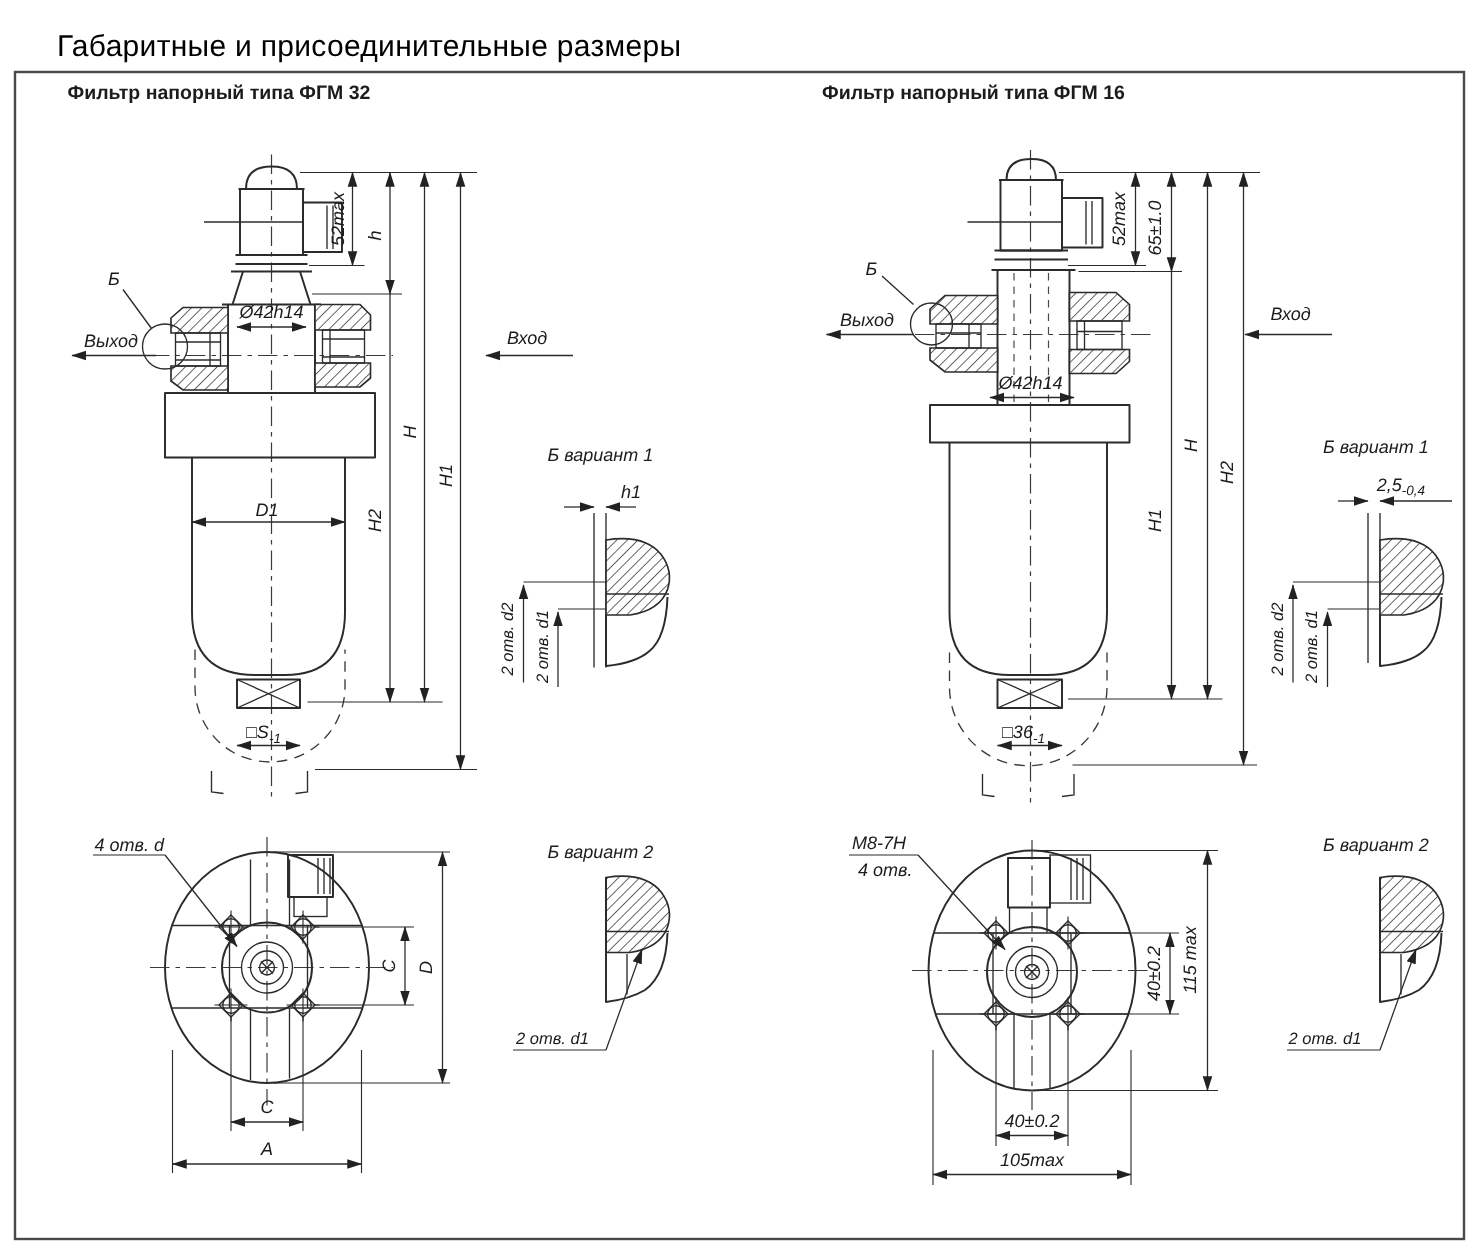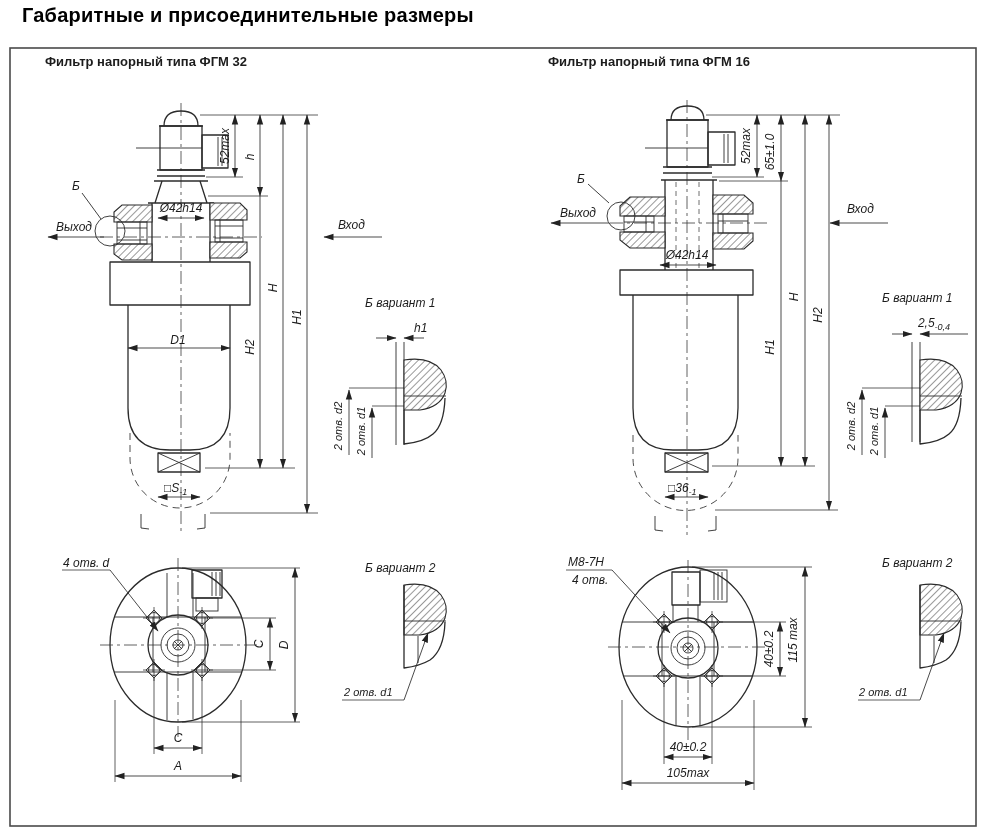--- a/index.html
+++ b/index.html
@@ -1,18 +1,18 @@
 <!DOCTYPE html>
 <html><head>
 <meta charset="utf-8">
 <style>
   html,body{margin:0;padding:0;background:#ffffff;}
   .page{position:relative;width:986px;height:831px;background:#fff;overflow:hidden;
         font-family:"Liberation Sans",sans-serif;}
-  .page-title{position:absolute;left:22px;top:4px;margin:0;font-size:20px;font-weight:bold;
+  .page-title{position:absolute;left:22px;top:4px;margin:16px;font-size:20px;font-weight:normal;
               color:#000;letter-spacing:0.2px;}
   svg{position:absolute;left:0;top:0;}
   svg text{font-family:"Liberation Sans",sans-serif;fill:#1c1c1c;}
   .ptitle{font-size:13px;font-weight:bold;font-style:normal;}
   .lbl{font-size:12px;font-style:italic;}
   .lbl-sm{font-size:11px;font-style:italic;}
   
   .part{stroke:#2b2b2b;stroke-width:1.3;fill:none;stroke-linejoin:round;}
   .part-thin{stroke:#2b2b2b;stroke-width:0.9;fill:none;}
   .hatched{stroke:#2b2b2b;stroke-width:1.1;fill:url(#hatch);}

